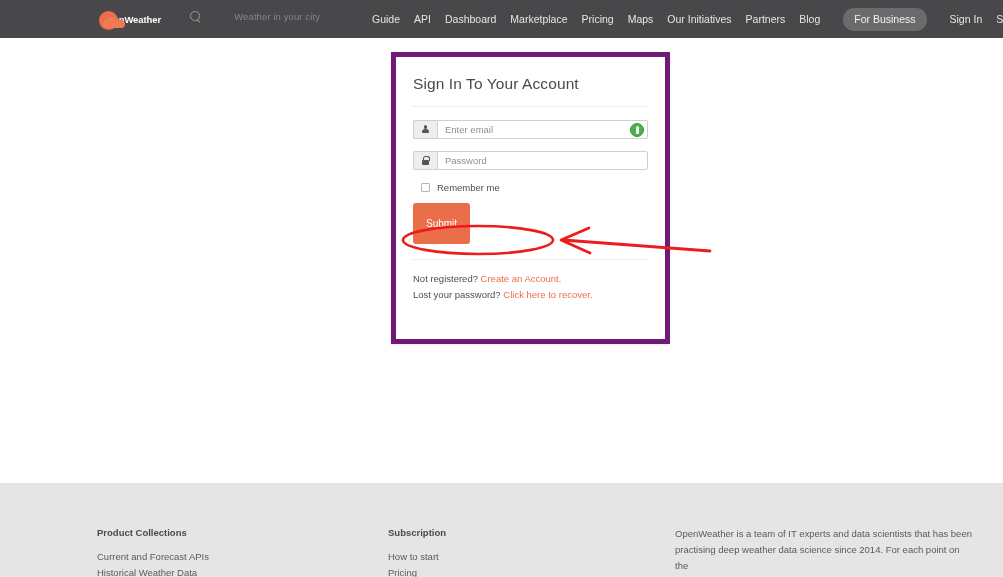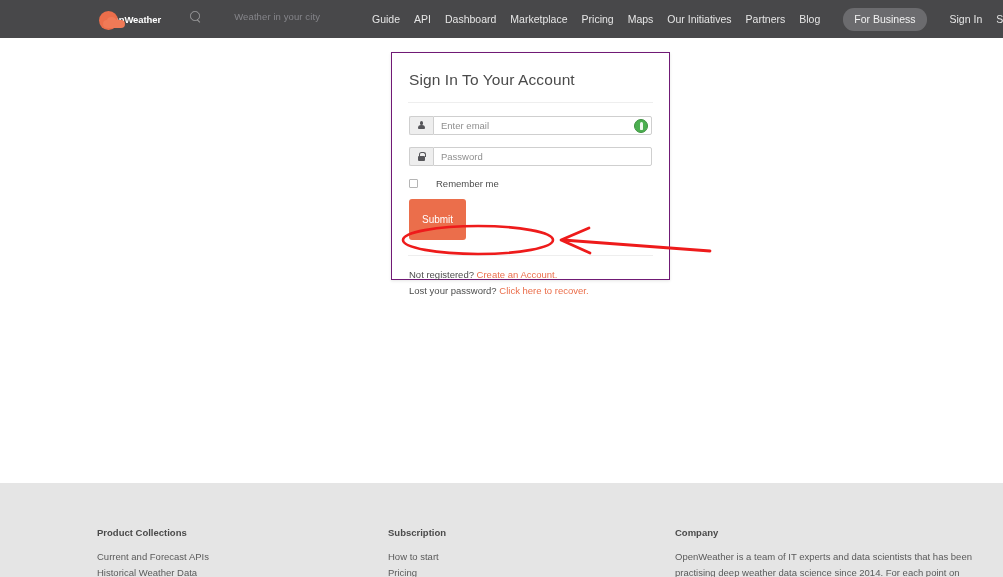--- a/index.html
+++ b/index.html
@@ -76,23 +76,23 @@
     line-height: 13px;
   }
   .nav-link.pill {
     background: #6b6b6e; border-radius: 11px;
     padding: 5px 11px; margin: 0 16px; color: #f2f2f2;
   }
 
   
   .card {
     position: absolute; left: 391px; top: 52px;
-    width: 279px; height: 228px;
+    width: 279px; height: 292px;
     background: #ffffff;
-    border: 1px solid #701a75;
+    border: 5px solid #701a75;
     box-shadow: 0 1px 3px rgba(0,0,0,0.10);
   }
   .card-title {
     font-size: 15.5px; color: #4a4a4a; font-weight: normal;
     padding: 17px 0 0 17px; line-height: 20px; letter-spacing: 0.1px;
   }
   .card-rule {
     height: 1px; background: #eeeeee; margin: 12px 16px 0 16px;
   }
   .form-area { padding: 13px 17px 0 17px; }
@@ -137,22 +137,22 @@
     width: 14px; height: 14px; border-radius: 50%;
     background: #4caf50; border: 1px solid #3d9140;
     display: flex; align-items: center; justify-content: center;
     cursor: pointer;
   }
   .field-badge span {
     display: block; width: 3px; height: 8px; background: #f1f8f1;
     border-radius: 2px 2px 1px 1px;
   }
   .remember-row {
-    display: flex; align-items: center; gap: 18px;
-    margin: 0 0 10px 0;
+    display: flex; align-items: center; gap: 7px;
+    margin: 0 0 10px 8px;
   }
   .cb {
     width: 9px; height: 9px; border: 1px solid #b5b5b5;
     background: #fff; border-radius: 1px; cursor: pointer; flex: none;
   }
   .remember-label { font-size: 9.5px; color: #4d4d4d; cursor: pointer; }
   .submit-btn {
     background: #eb6e4b; border: none; border-radius: 3px;
     color: #ffffff; font-size: 10px; padding: 14px 13px;
     cursor: pointer; font-family: "Liberation Sans", sans-serif;
@@ -288,18 +288,17 @@
       <a class="footer-link">Historical Weather Data</a>
     </div>
 
     <div class="footer-col fc2">
       <div class="footer-h">Subscription</div>
       <a class="footer-link">How to start</a>
       <a class="footer-link">Pricing</a>
     </div>
 
     <div class="footer-col fc3">
-      <div class="footer-h">Company</div>
       <div class="footer-text">OpenWeather is a team of IT experts and data scientists that has been practising deep weather data science since 2014. For each point on the</div>
     </div>
   </div>
 
 </div>
 
 </body></html>

